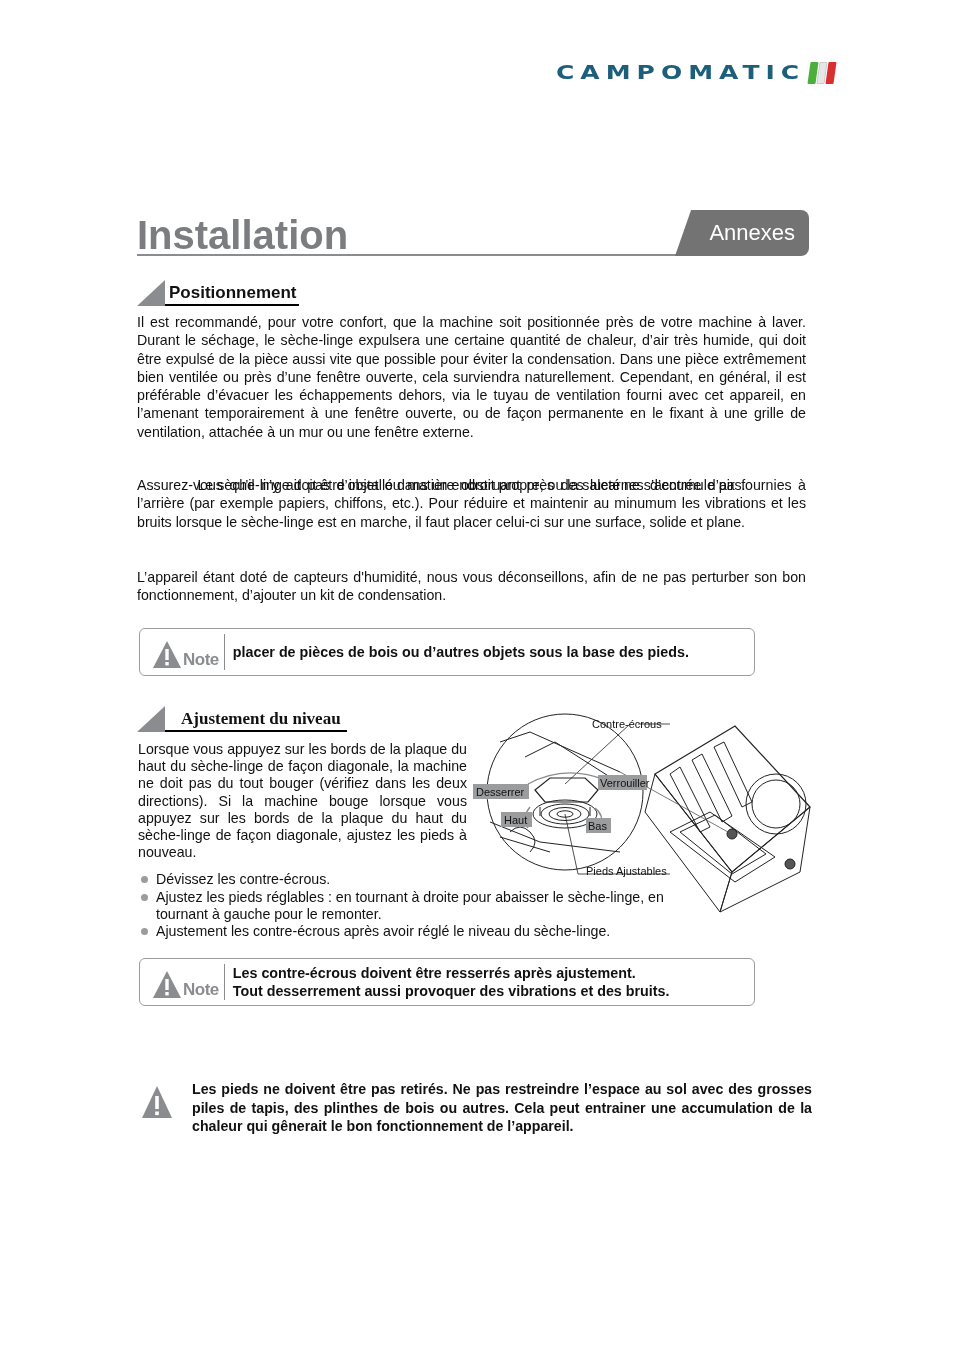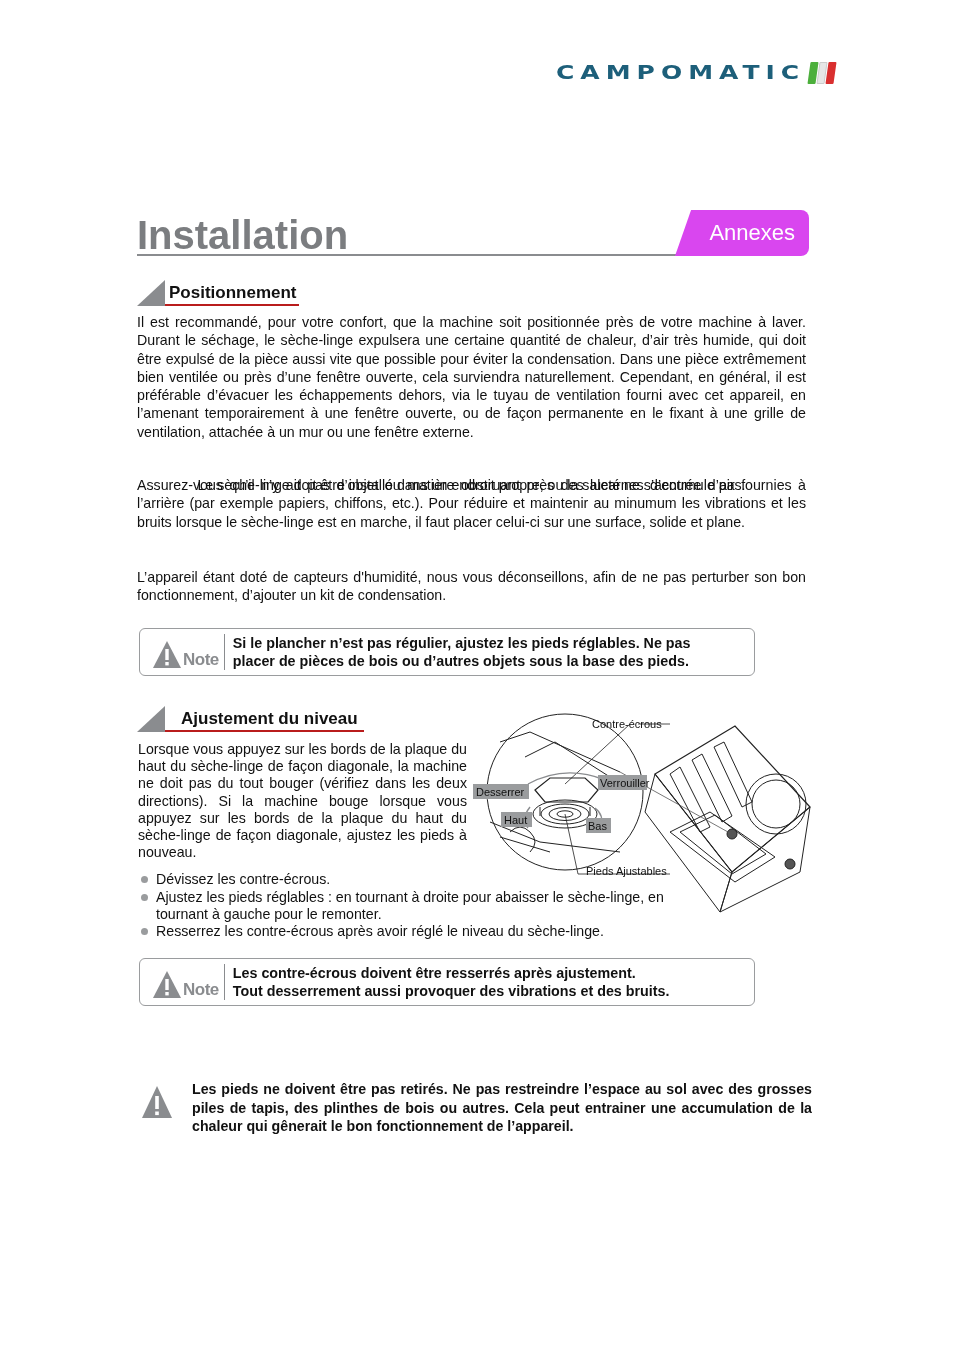--- a/index.html
+++ b/index.html
@@ -7,27 +7,27 @@
          font-family: "Liberation Sans", sans-serif; color: #111; }
   .logo { position: absolute; left: 556px; top: 58px; display: flex; align-items: center; }
   .logo-text { font-family: "DejaVu Sans", sans-serif; font-size: 25px; font-weight: bold;
                letter-spacing: 6px; color: #1d5f7a; transform: scaleY(0.78); transform-origin: left center; }
   .flag { display: flex; margin-left: 4px; height: 22px; transform: skewX(-8deg); }
   .flag span { width: 8px; height: 22px; margin-right: 1px; border-radius: 1px; }
 
   .title-row { position: absolute; left: 137px; top: 210px; width: 672px; height: 48px; }
   .page-title { position: absolute; left: 0; top: 3px; font-size: 40px; font-weight: bold; color: #7b7d80; }
   .title-rule { position: absolute; left: 0; top: 44px; width: 540px; height: 2px; background: #8a8c8f; }
-  .tab { position: absolute; right: 0; top: 0; width: 134px; height: 46px; background: #d946ef;
+  .tab { position: absolute; right: 0; top: 0; width: 134px; height: 46px; background: #737373;
          border-radius: 14px 8px 8px 0; clip-path: polygon(12% 0, 100% 0, 100% 100%, 0 100%); }
   .tab-label { position: absolute; right: 14px; top: 10px; font-size: 22px; color: #fff; }
 
   .section-head { position: absolute; display: flex; align-items: flex-end; }
   .tri { width: 0; height: 0; border-left: 28px solid transparent; border-bottom: 26px solid #8a8c8f; }
-  .section-title { font-weight: bold; font-size: 17px; border-bottom: 2px solid #b91c1c; padding: 0 2px 1px 4px; }
+  .section-title { font-weight: bold; font-size: 17px; border-bottom: 2px solid #000000; padding: 0 2px 1px 4px; }
 
   .para { position: absolute; left: 137px; width: 669px; font-size: 14.2px; line-height: 18.3px;
           text-align: justify; }
 
   .note { position: absolute; left: 139px; width: 614px; border: 1.5px solid #9a9c9e; border-radius: 6px;
           display: flex; align-items: center; }
   .note-left { display: flex; align-items: flex-end; padding: 0 5px 0 12px; border-right: 1px solid #8a8c8f; height: 36px; text-align: right; }
   .note-word { font-size: 17px; color: #8a8c8f; font-weight: bold; margin-left: 1px; letter-spacing: -0.5px; }
   .note-text { font-weight: bold; font-size: 14.3px; line-height: 18px; padding-left: 8px; }
 
@@ -73,26 +73,25 @@
 <div class="note" style="top:628px; height:46px;">
   <div class="note-left">
     <svg width="30" height="30" viewBox="0 0 30 30">
       <path d="M15 1 L29 28 L1 28 Z" fill="#8a8c8f"></path>
       <rect x="13.3" y="9" width="3.4" height="11" fill="#fff"></rect>
       <rect x="13.3" y="22" width="3.4" height="3.4" fill="#fff"></rect>
     </svg>
     <span class="note-word">Note</span>
   </div>
   <div class="note-text">
-    <div>Si le plancher n’est pas régulier, ajustez les pieds réglables. Ne pas</div>
     <div>placer de pièces de bois ou d’autres objets sous la base des pieds.</div>
   </div>
 </div>
 
-<div class="section-head" style="left:137px; top:706px;">
+<div class="section-head" style="left:137px; top:706px;font-family:Liberation Serif, serif;">
   <span class="tri"></span>
   <span class="section-title" style="padding-left:16px; padding-right:6px;">Ajustement du niveau</span>
 </div>
 
 <div class="adjust-text">Lorsque vous appuyez sur les bords de la plaque du haut du sèche-linge de façon diagonale, la machine ne doit pas du tout bouger (vérifiez dans les deux directions). Si la machine bouge lorsque vous appuyez sur les bords de la plaque du haut du sèche-linge de façon diagonale, ajustez les pieds à nouveau.</div>
 
 <svg class="diagram" width="350" height="210" viewBox="0 0 350 210">
   <g fill="none" stroke="#222" stroke-width="1">
     <circle cx="95" cy="80" r="78"></circle>
     <path d="M30 30 L60 20 L150 60 M55 45 L85 30 L140 65"></path>
@@ -140,21 +139,21 @@
     <text x="34" y="112" fill="#111">Haut</text>
     <rect x="116" y="106" width="25" height="15" fill="#9a9c9e"></rect>
     <text x="118" y="118" fill="#111">Bas</text>
     <text x="116" y="163" fill="#111">Pieds Ajustables</text>
   </g>
 </svg>
 
 <ul class="bullets">
   <li><span class="dot"></span><span>Dévissez les contre-écrous.</span></li>
   <li><span class="dot"></span><span>Ajustez les pieds réglables : en tournant à droite pour abaisser le sèche-linge, en tournant à gauche pour le remonter.</span></li>
-  <li><span class="dot"></span><span>Resserrez les contre-écrous après avoir réglé le niveau du sèche-linge.</span></li>
+  <li><span class="dot"></span><span>Ajustement les contre-écrous après avoir réglé le niveau du sèche-linge.</span></li>
 </ul>
 
 <div class="note" style="top:958px; height:46px;">
   <div class="note-left">
     <svg width="30" height="30" viewBox="0 0 30 30">
       <path d="M15 1 L29 28 L1 28 Z" fill="#8a8c8f"></path>
       <rect x="13.3" y="9" width="3.4" height="11" fill="#fff"></rect>
       <rect x="13.3" y="22" width="3.4" height="3.4" fill="#fff"></rect>
     </svg>
     <span class="note-word">Note</span>

